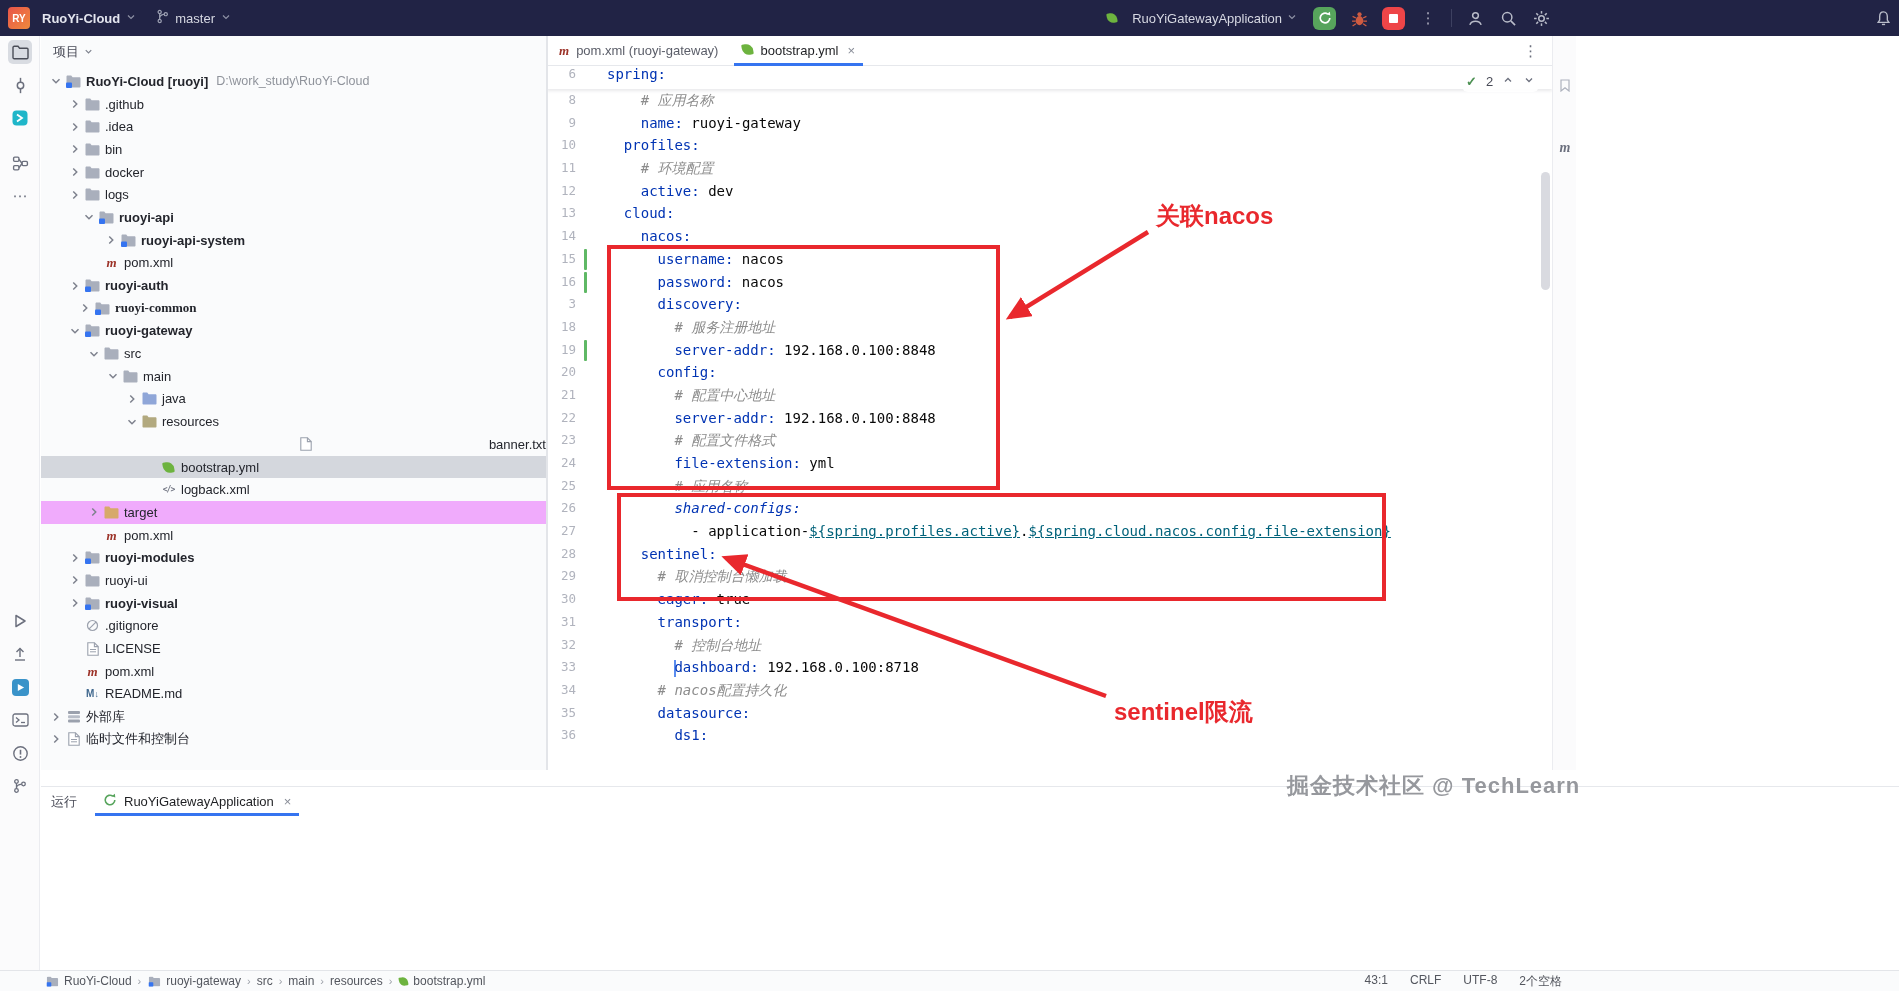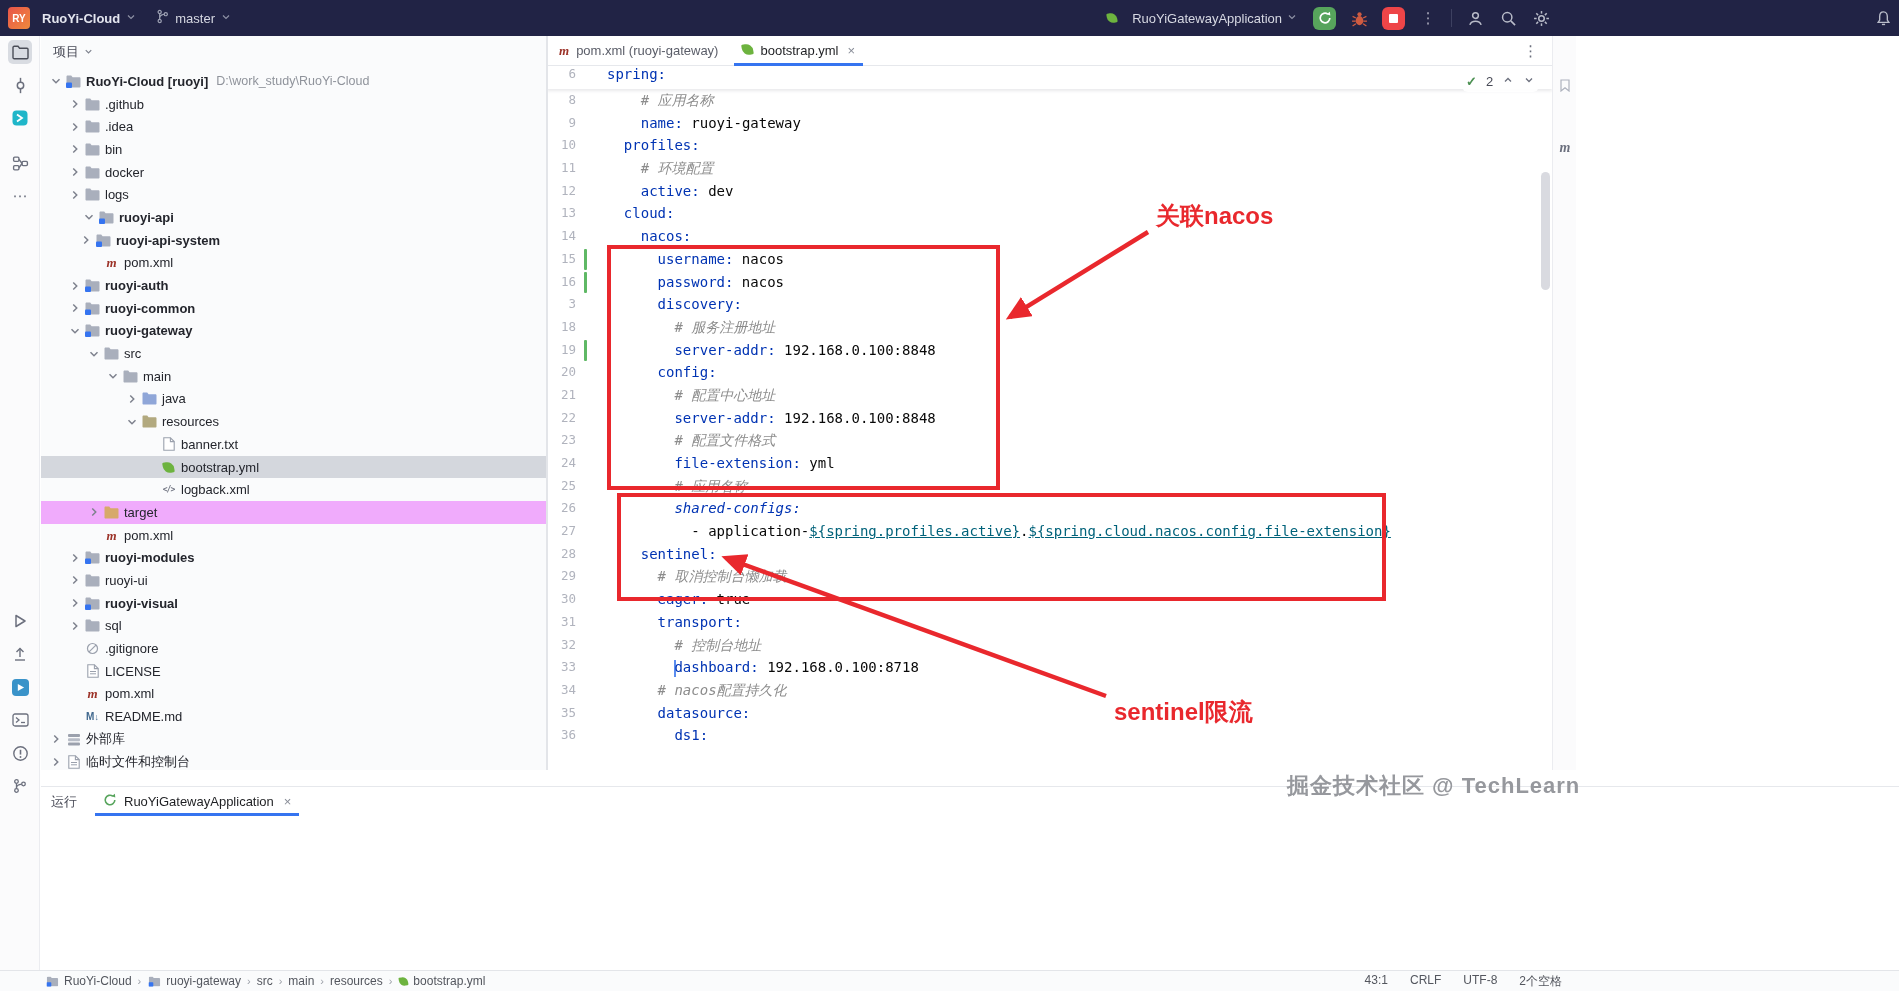--- a/index.html
+++ b/index.html
@@ -361,21 +361,21 @@
           </svg>
         </span>
         <span class="ticon">
           <svg width="15" height="13" viewBox="0 0 15 13">
             <path d="M0.5 1.6 C0.5 1 1 0.5 1.6 0.5 L5.2 0.5 L6.6 2.2 L13.4 2.2 C14 2.2 14.5 2.7 14.5 3.3 L14.5 11.4 C14.5 12 14 12.5 13.4 12.5 L1.6 12.5 C1 12.5 0.5 12 0.5 11.4 Z" fill="#a9afbc"></path>
             <rect x="0" y="7.5" width="6" height="5.5" rx="1" fill="#3574f0"></rect>
           </svg>
         </span>
         <span class="tlabel bold">ruoyi-api</span>
       </div>
-      <div class="trow" style="padding-left: 36px;">
+      <div class="trow" style="padding-left: 61px;">
         <span class="tchev">
           <svg width="14" height="14" viewBox="0 0 16 16">
             <polyline points="6,4 10,8 6,12" fill="none" stroke="#7d818d" stroke-width="1.7"></polyline>
           </svg>
         </span>
         <span class="ticon">
           <svg width="15" height="13" viewBox="0 0 15 13">
             <path d="M0.5 1.6 C0.5 1 1 0.5 1.6 0.5 L5.2 0.5 L6.6 2.2 L13.4 2.2 C14 2.2 14.5 2.7 14.5 3.3 L14.5 11.4 C14.5 12 14 12.5 13.4 12.5 L1.6 12.5 C1 12.5 0.5 12 0.5 11.4 Z" fill="#a9afbc"></path>
             <rect x="0" y="7.5" width="6" height="5.5" rx="1" fill="#3574f0"></rect>
           </svg>
@@ -396,21 +396,21 @@
           </svg>
         </span>
         <span class="ticon">
           <svg width="15" height="13" viewBox="0 0 15 13">
             <path d="M0.5 1.6 C0.5 1 1 0.5 1.6 0.5 L5.2 0.5 L6.6 2.2 L13.4 2.2 C14 2.2 14.5 2.7 14.5 3.3 L14.5 11.4 C14.5 12 14 12.5 13.4 12.5 L1.6 12.5 C1 12.5 0.5 12 0.5 11.4 Z" fill="#a9afbc"></path>
             <rect x="0" y="7.5" width="6" height="5.5" rx="1" fill="#3574f0"></rect>
           </svg>
         </span>
         <span class="tlabel bold">ruoyi-auth</span>
       </div>
-      <div class="trow" style="padding-left: 25px;">
+      <div class="trow" style="padding-left: 35px; font-family: Liberation Serif, serif;">
         <span class="tchev">
           <svg width="14" height="14" viewBox="0 0 16 16">
             <polyline points="6,4 10,8 6,12" fill="none" stroke="#7d818d" stroke-width="1.7"></polyline>
           </svg>
         </span>
         <span class="ticon">
           <svg width="15" height="13" viewBox="0 0 15 13">
             <path d="M0.5 1.6 C0.5 1 1 0.5 1.6 0.5 L5.2 0.5 L6.6 2.2 L13.4 2.2 C14 2.2 14.5 2.7 14.5 3.3 L14.5 11.4 C14.5 12 14 12.5 13.4 12.5 L1.6 12.5 C1 12.5 0.5 12 0.5 11.4 Z" fill="#a9afbc"></path>
             <rect x="0" y="7.5" width="6" height="5.5" rx="1" fill="#3574f0"></rect>
           </svg>
@@ -476,21 +476,21 @@
             <polyline points="4,6 8,10 12,6" fill="none" stroke="#7d818d" stroke-width="1.7"></polyline>
           </svg>
         </span>
         <span class="ticon">
           <svg width="15" height="13" viewBox="0 0 15 13">
             <path d="M0.5 1.6 C0.5 1 1 0.5 1.6 0.5 L5.2 0.5 L6.6 2.2 L13.4 2.2 C14 2.2 14.5 2.7 14.5 3.3 L14.5 11.4 C14.5 12 14 12.5 13.4 12.5 L1.6 12.5 C1 12.5 0.5 12 0.5 11.4 Z" fill="#b2a97f"></path>
           </svg>
         </span>
         <span class="tlabel">resources</span>
       </div>
-      <div class="trow" style="padding-left: 101px;">
+      <div class="trow" style="padding-left: 68px; justify-content: space-between;">
         <span class="tchev"></span>
         <span class="ticon">
           <svg width="12" height="14" viewBox="0 0 12 14">
             <path d="M0.8 0.8 L7.4 0.8 L11.2 4.6 L11.2 13.2 L0.8 13.2 Z" fill="#fff" stroke="#9ba1ad" stroke-width="1.1"></path>
             <path d="M7.4 0.8 L7.4 4.6 L11.2 4.6" fill="none" stroke="#9ba1ad" stroke-width="1.1"></path>
           </svg>
         </span>
         <span class="tlabel">banner.txt</span>
       </div>
       <div class="trow sel" style="padding-left: 101px;">
@@ -560,33 +560,20 @@
             <polyline points="6,4 10,8 6,12" fill="none" stroke="#7d818d" stroke-width="1.7"></polyline>
           </svg>
         </span>
         <span class="ticon">
           <svg width="15" height="13" viewBox="0 0 15 13">
             <path d="M0.5 1.6 C0.5 1 1 0.5 1.6 0.5 L5.2 0.5 L6.6 2.2 L13.4 2.2 C14 2.2 14.5 2.7 14.5 3.3 L14.5 11.4 C14.5 12 14 12.5 13.4 12.5 L1.6 12.5 C1 12.5 0.5 12 0.5 11.4 Z" fill="#a9afbc"></path>
             <rect x="0" y="7.5" width="6" height="5.5" rx="1" fill="#3574f0"></rect>
           </svg>
         </span>
         <span class="tlabel bold">ruoyi-visual</span>
-      </div>
-      <div class="trow" style="padding-left: 25px;">
-        <span class="tchev">
-          <svg width="14" height="14" viewBox="0 0 16 16">
-            <polyline points="6,4 10,8 6,12" fill="none" stroke="#7d818d" stroke-width="1.7"></polyline>
-          </svg>
-        </span>
-        <span class="ticon">
-          <svg width="15" height="13" viewBox="0 0 15 13">
-            <path d="M0.5 1.6 C0.5 1 1 0.5 1.6 0.5 L5.2 0.5 L6.6 2.2 L13.4 2.2 C14 2.2 14.5 2.7 14.5 3.3 L14.5 11.4 C14.5 12 14 12.5 13.4 12.5 L1.6 12.5 C1 12.5 0.5 12 0.5 11.4 Z" fill="#a9afbc"></path>
-          </svg>
-        </span>
-        <span class="tlabel">sql</span>
       </div>
       <div class="trow" style="padding-left: 25px;">
         <span class="tchev"></span>
         <span class="ticon">
           <svg width="13" height="13" viewBox="0 0 14 14">
             <circle cx="7" cy="7" r="5.4" fill="none" stroke="#9ba1ad" stroke-width="1.3"></circle>
             <line x1="3.3" y1="10.7" x2="10.7" y2="3.3" stroke="#9ba1ad" stroke-width="1.3"></line>
           </svg>
         </span>
         <span class="tlabel">.gitignore</span>

